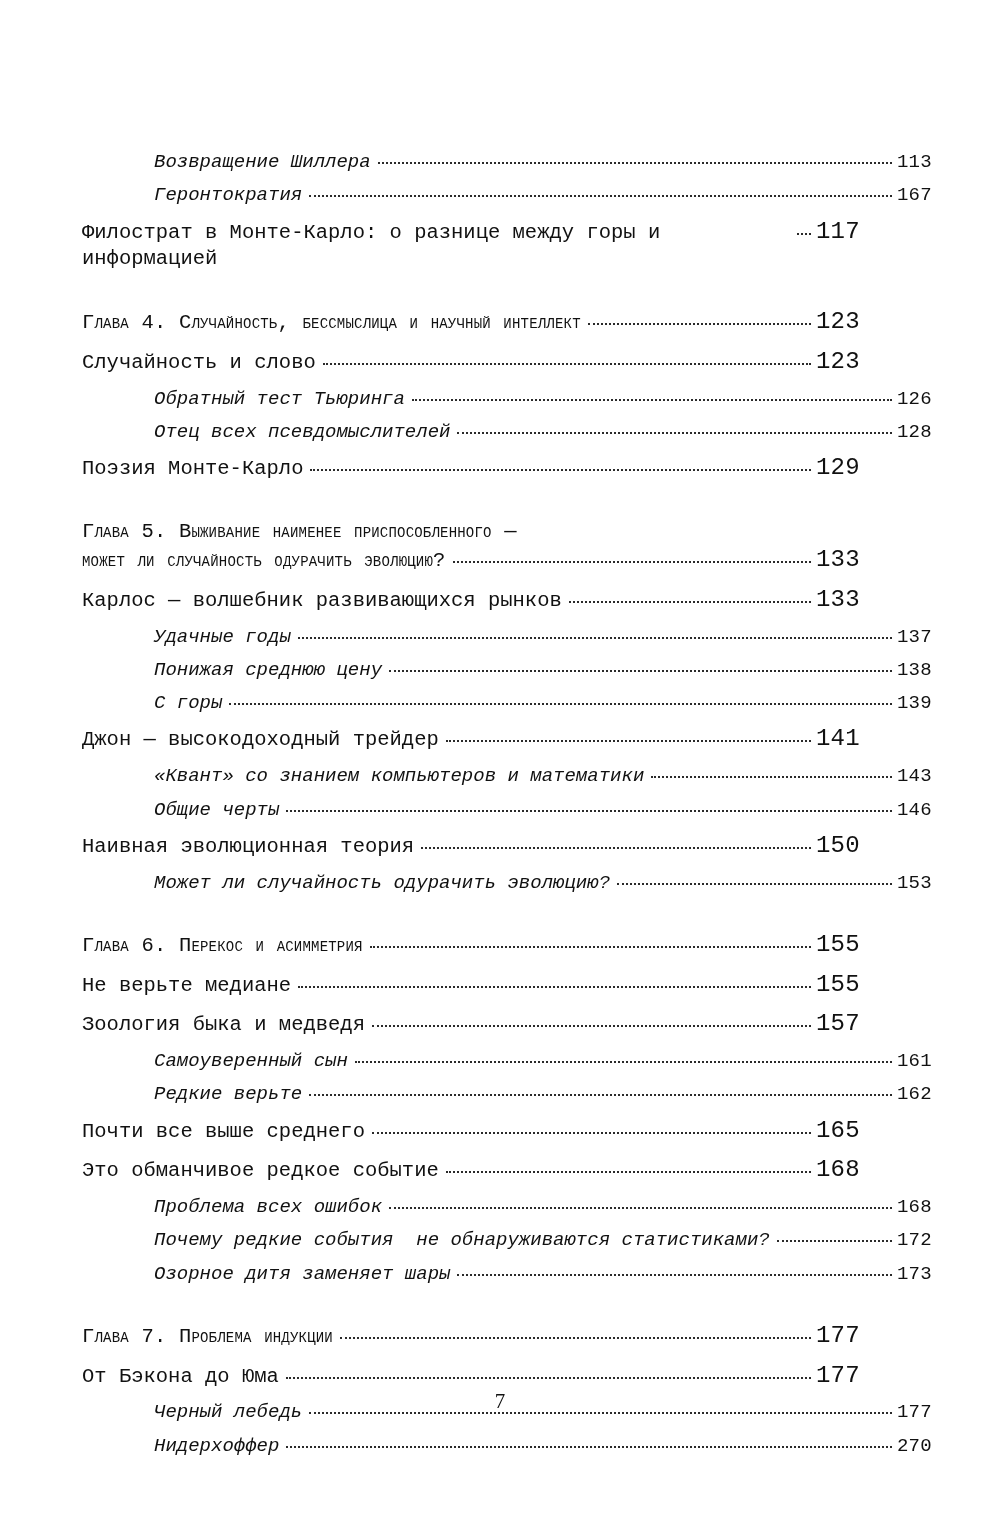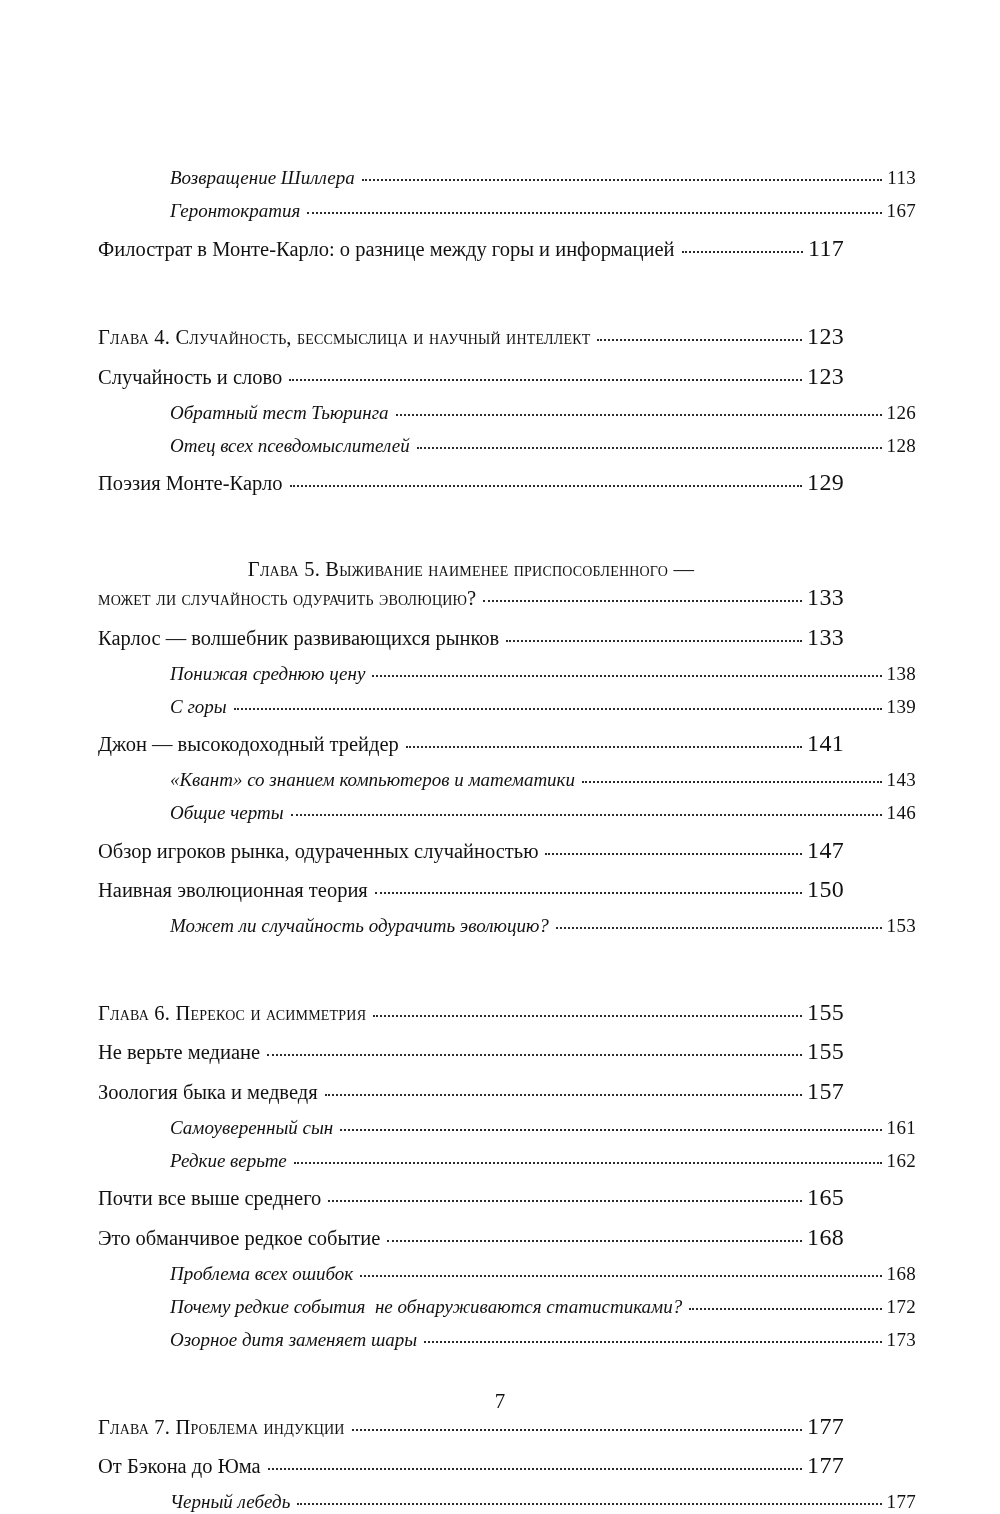--- a/index.html
+++ b/index.html
@@ -20,21 +20,22 @@
     left: 0; top: 0;
     width: 1000px;
     height: 1514px;
     box-sizing: border-box;
     padding: 150px 140px 0 82px;
   }
   .toc {
     width: 100%;
   }
   .toc-group {
-    margin: 16px;
+    margin: 0;
+    font-family: Liberation Mono, monospace;
   }
   .group-gap {
     height: 26px;
   }
   .entry {
     display: flex;
     align-items: baseline;
     width: 100%;
     margin: 0 0 9px 0;
     line-height: 1.28;
@@ -86,21 +87,20 @@
     font-variant: small-caps;
   }
   .multiline .title {
     display: inline;
   }
   .entry.multiline {
     display: block;
   }
   .entry.multiline .line1 {
     display: block;
-    text-align: center;
   }
   .entry.multiline .line2row {
     display: flex;
     align-items: baseline;
     width: 100%;
   }
   .folio {
     position: absolute;
     left: 0;
     right: 0;
@@ -169,20 +169,25 @@
             <span class="leader"></span>
             <span class="page-num">133</span>
           </span>
         </div>
         <div class="entry lvl-section">
           <span class="title">Карлос — волшебник развивающихся рынков</span>
           <span class="leader"></span>
           <span class="page-num">133</span>
         </div>
         <div class="entry lvl-sub">
+          <span class="title">Удачные годы</span>
+          <span class="leader"></span>
+          <span class="page-num">137</span>
+        </div>
+        <div class="entry lvl-sub">
           <span class="title">Понижая среднюю цену</span>
           <span class="leader"></span>
           <span class="page-num">138</span>
         </div>
         <div class="entry lvl-sub">
           <span class="title">С горы</span>
           <span class="leader"></span>
           <span class="page-num">139</span>
         </div>
         <div class="entry lvl-section">
@@ -192,25 +197,20 @@
         </div>
         <div class="entry lvl-sub">
           <span class="title">«Квант» со знанием компьютеров и математики</span>
           <span class="leader"></span>
           <span class="page-num">143</span>
         </div>
         <div class="entry lvl-sub">
           <span class="title">Общие черты</span>
           <span class="leader"></span>
           <span class="page-num">146</span>
-        </div>
-        <div class="entry lvl-section">
-          <span class="title">Обзор игроков рынка, одураченных случайностью</span>
-          <span class="leader"></span>
-          <span class="page-num">147</span>
         </div>
         <div class="entry lvl-section">
           <span class="title">Наивная эволюционная теория</span>
           <span class="leader"></span>
           <span class="page-num">150</span>
         </div>
         <div class="entry lvl-sub">
           <span class="title">Может ли случайность одурачить эволюцию?</span>
           <span class="leader"></span>
           <span class="page-num">153</span>

